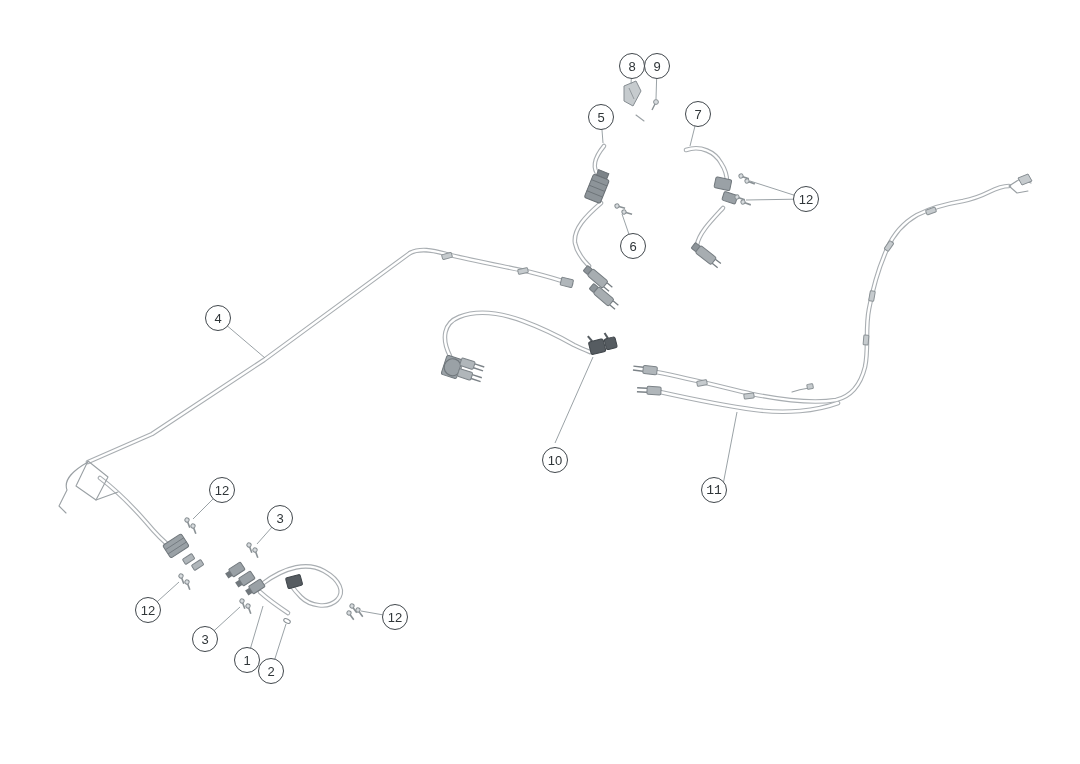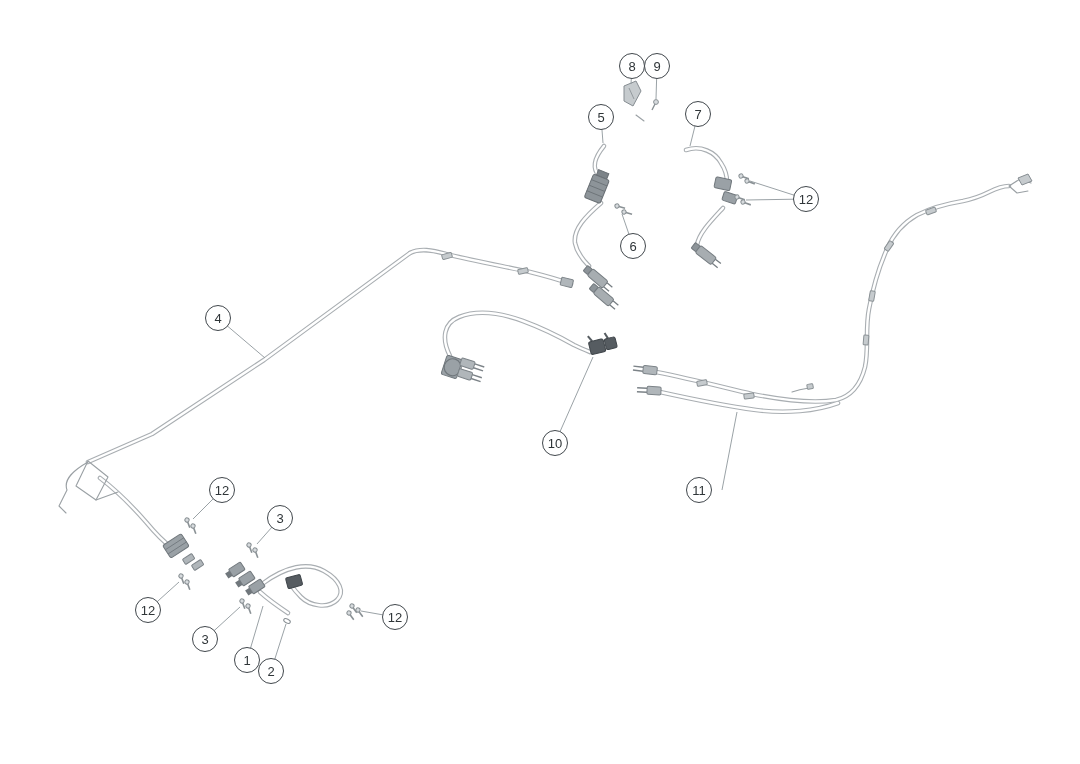--- a/index.html
+++ b/index.html
@@ -237,22 +237,22 @@
   </svg>
 
   <div id="callout-layer">
       <div class="callout" style="left: 619px; top: 53px;">8</div>
       <div class="callout" style="left: 644px; top: 53px;">9</div>
       <div class="callout" style="left: 588px; top: 104px;">5</div>
       <div class="callout" style="left: 685px; top: 101px;">7</div>
       <div class="callout" style="left: 793px; top: 186px;">12</div>
       <div class="callout" style="left: 620px; top: 233px;">6</div>
       <div class="callout" style="left: 205px; top: 305px;">4</div>
-      <div class="callout" style="left: 542px; top: 430px;">10</div>
-      <div class="callout" style="left: 686px; top: 477px;">11</div>
+      <div class="callout" style="left: 542px; top: 447px;">10</div>
+      <div class="callout" style="left: 701px; top: 477px; font-family: Liberation Mono, monospace;">11</div>
       <div class="callout" style="left: 209px; top: 477px;">12</div>
       <div class="callout" style="left: 267px; top: 505px;">3</div>
       <div class="callout" style="left: 135px; top: 597px;">12</div>
       <div class="callout" style="left: 382px; top: 604px;">12</div>
       <div class="callout" style="left: 192px; top: 626px;">3</div>
       <div class="callout" style="left: 234px; top: 647px;">1</div>
       <div class="callout" style="left: 258px; top: 658px;">2</div>
     </div>
 </div>
 

